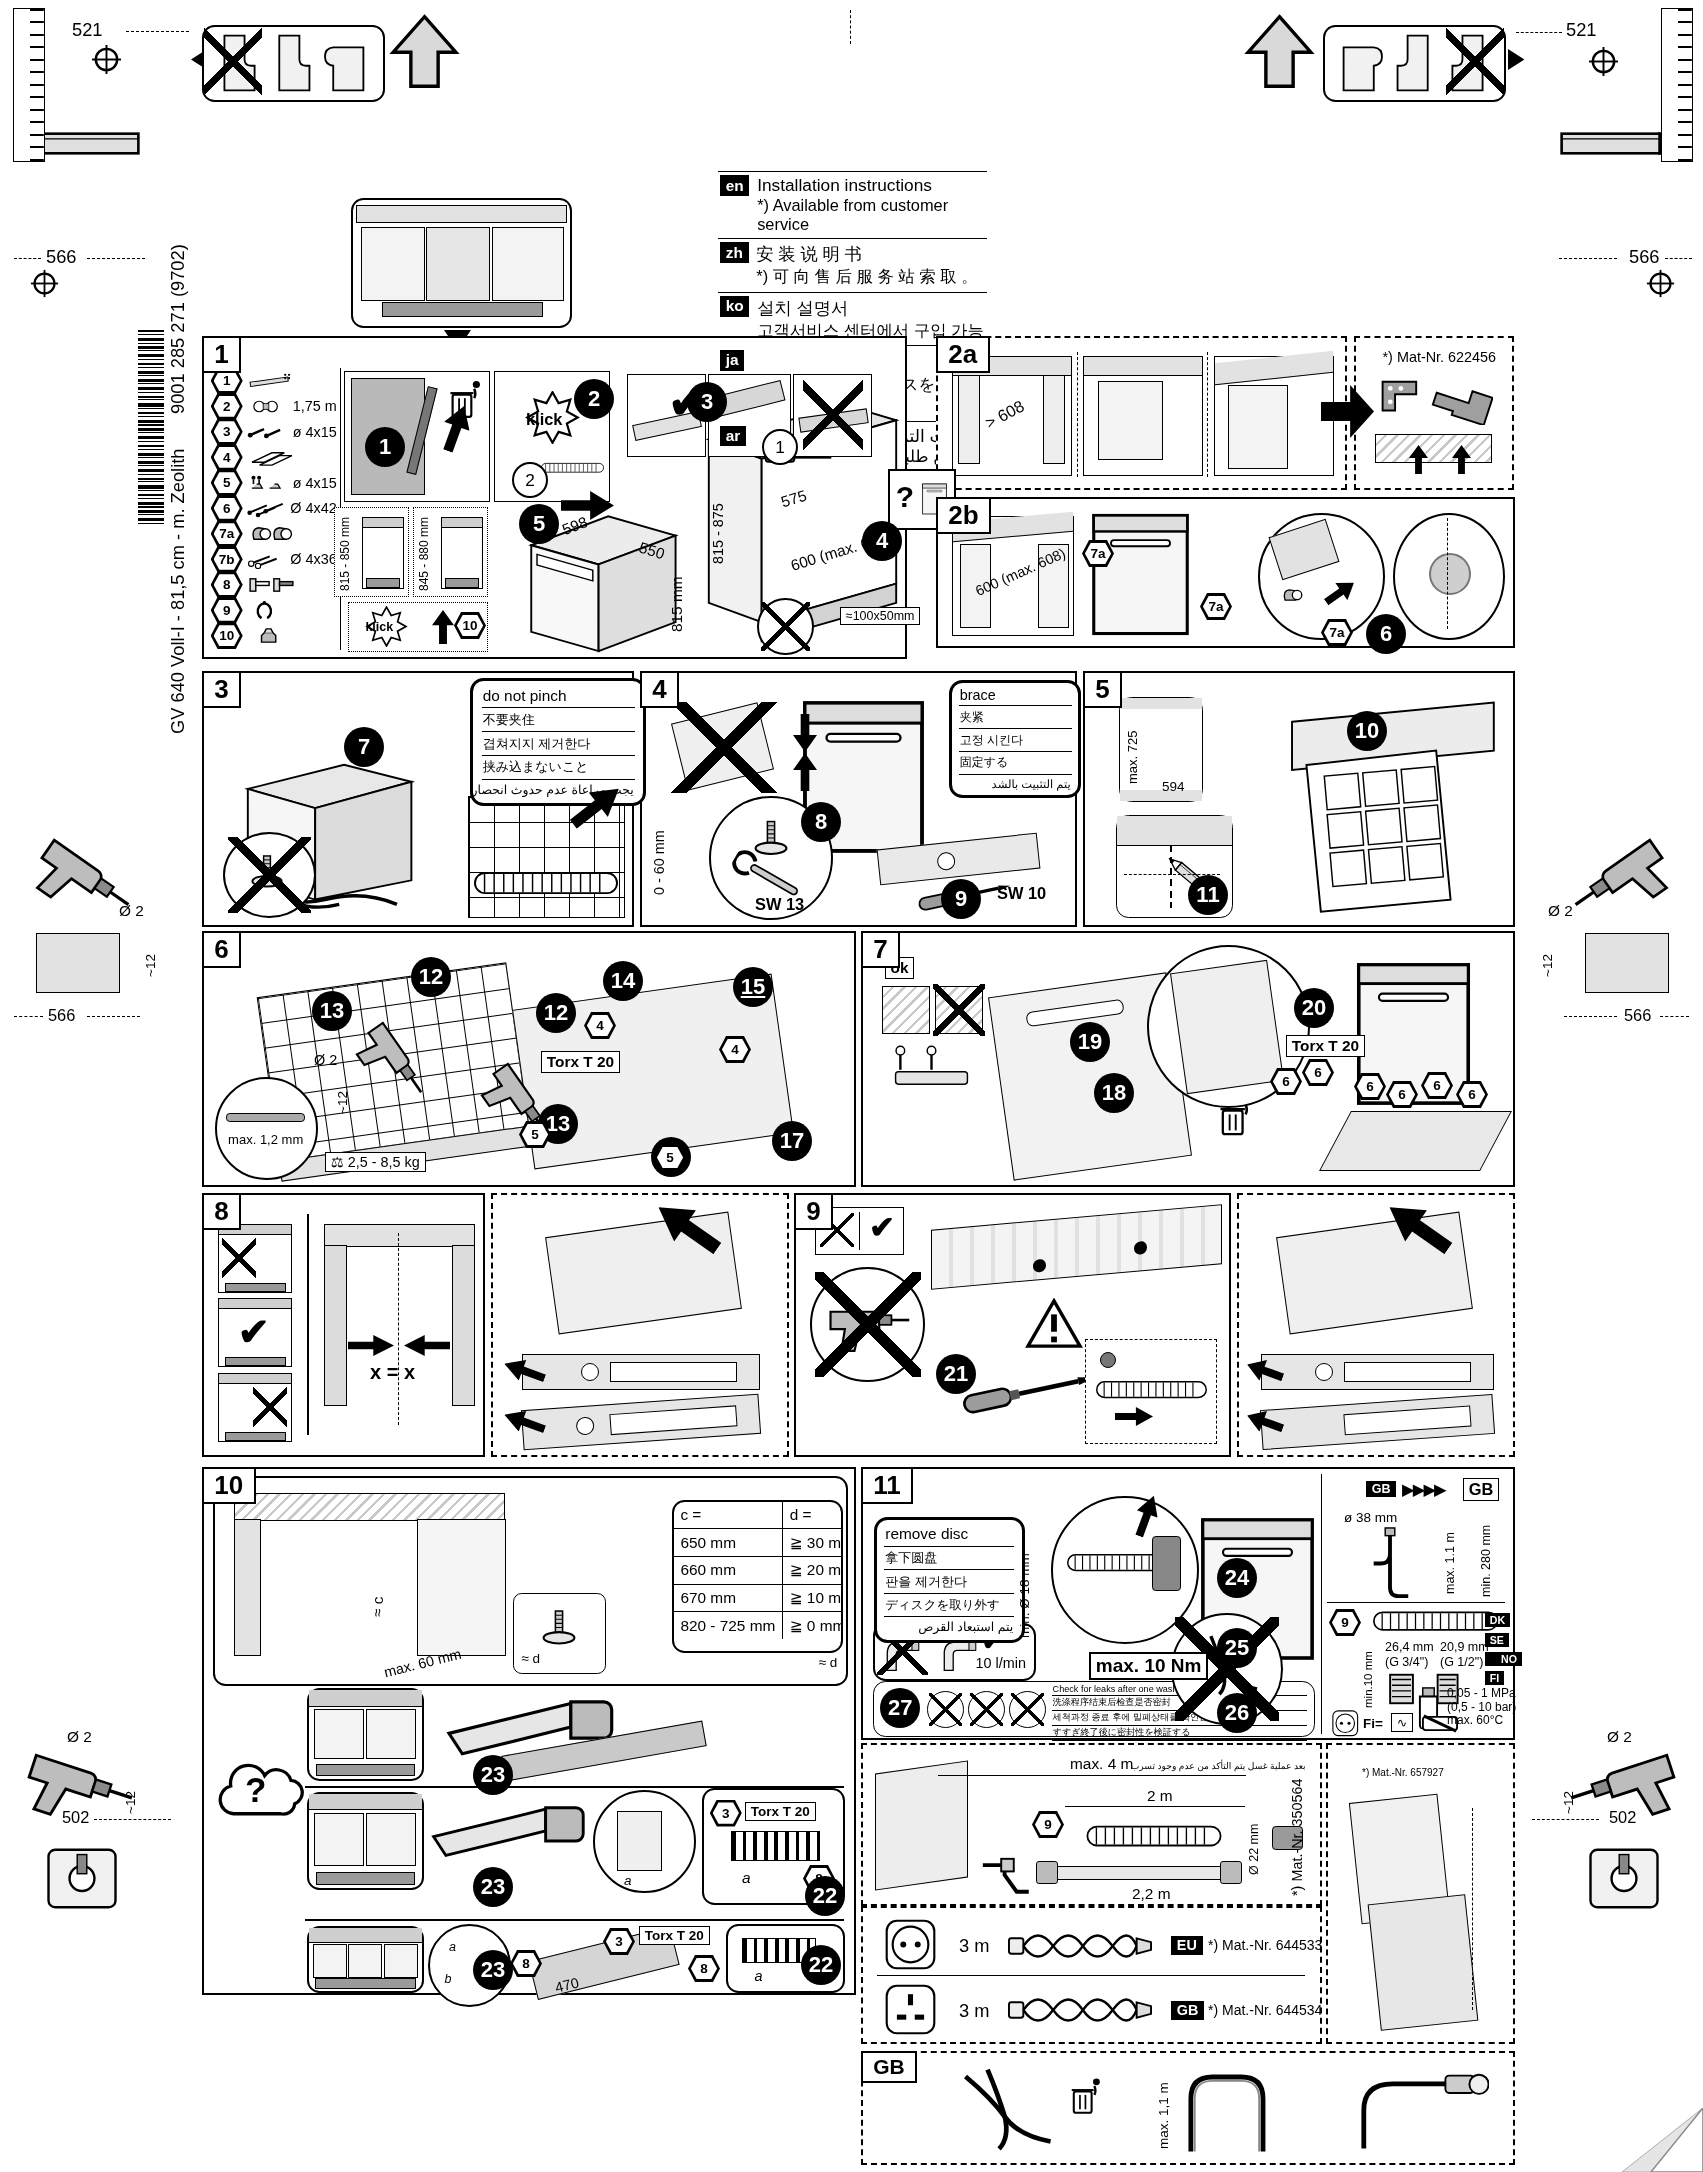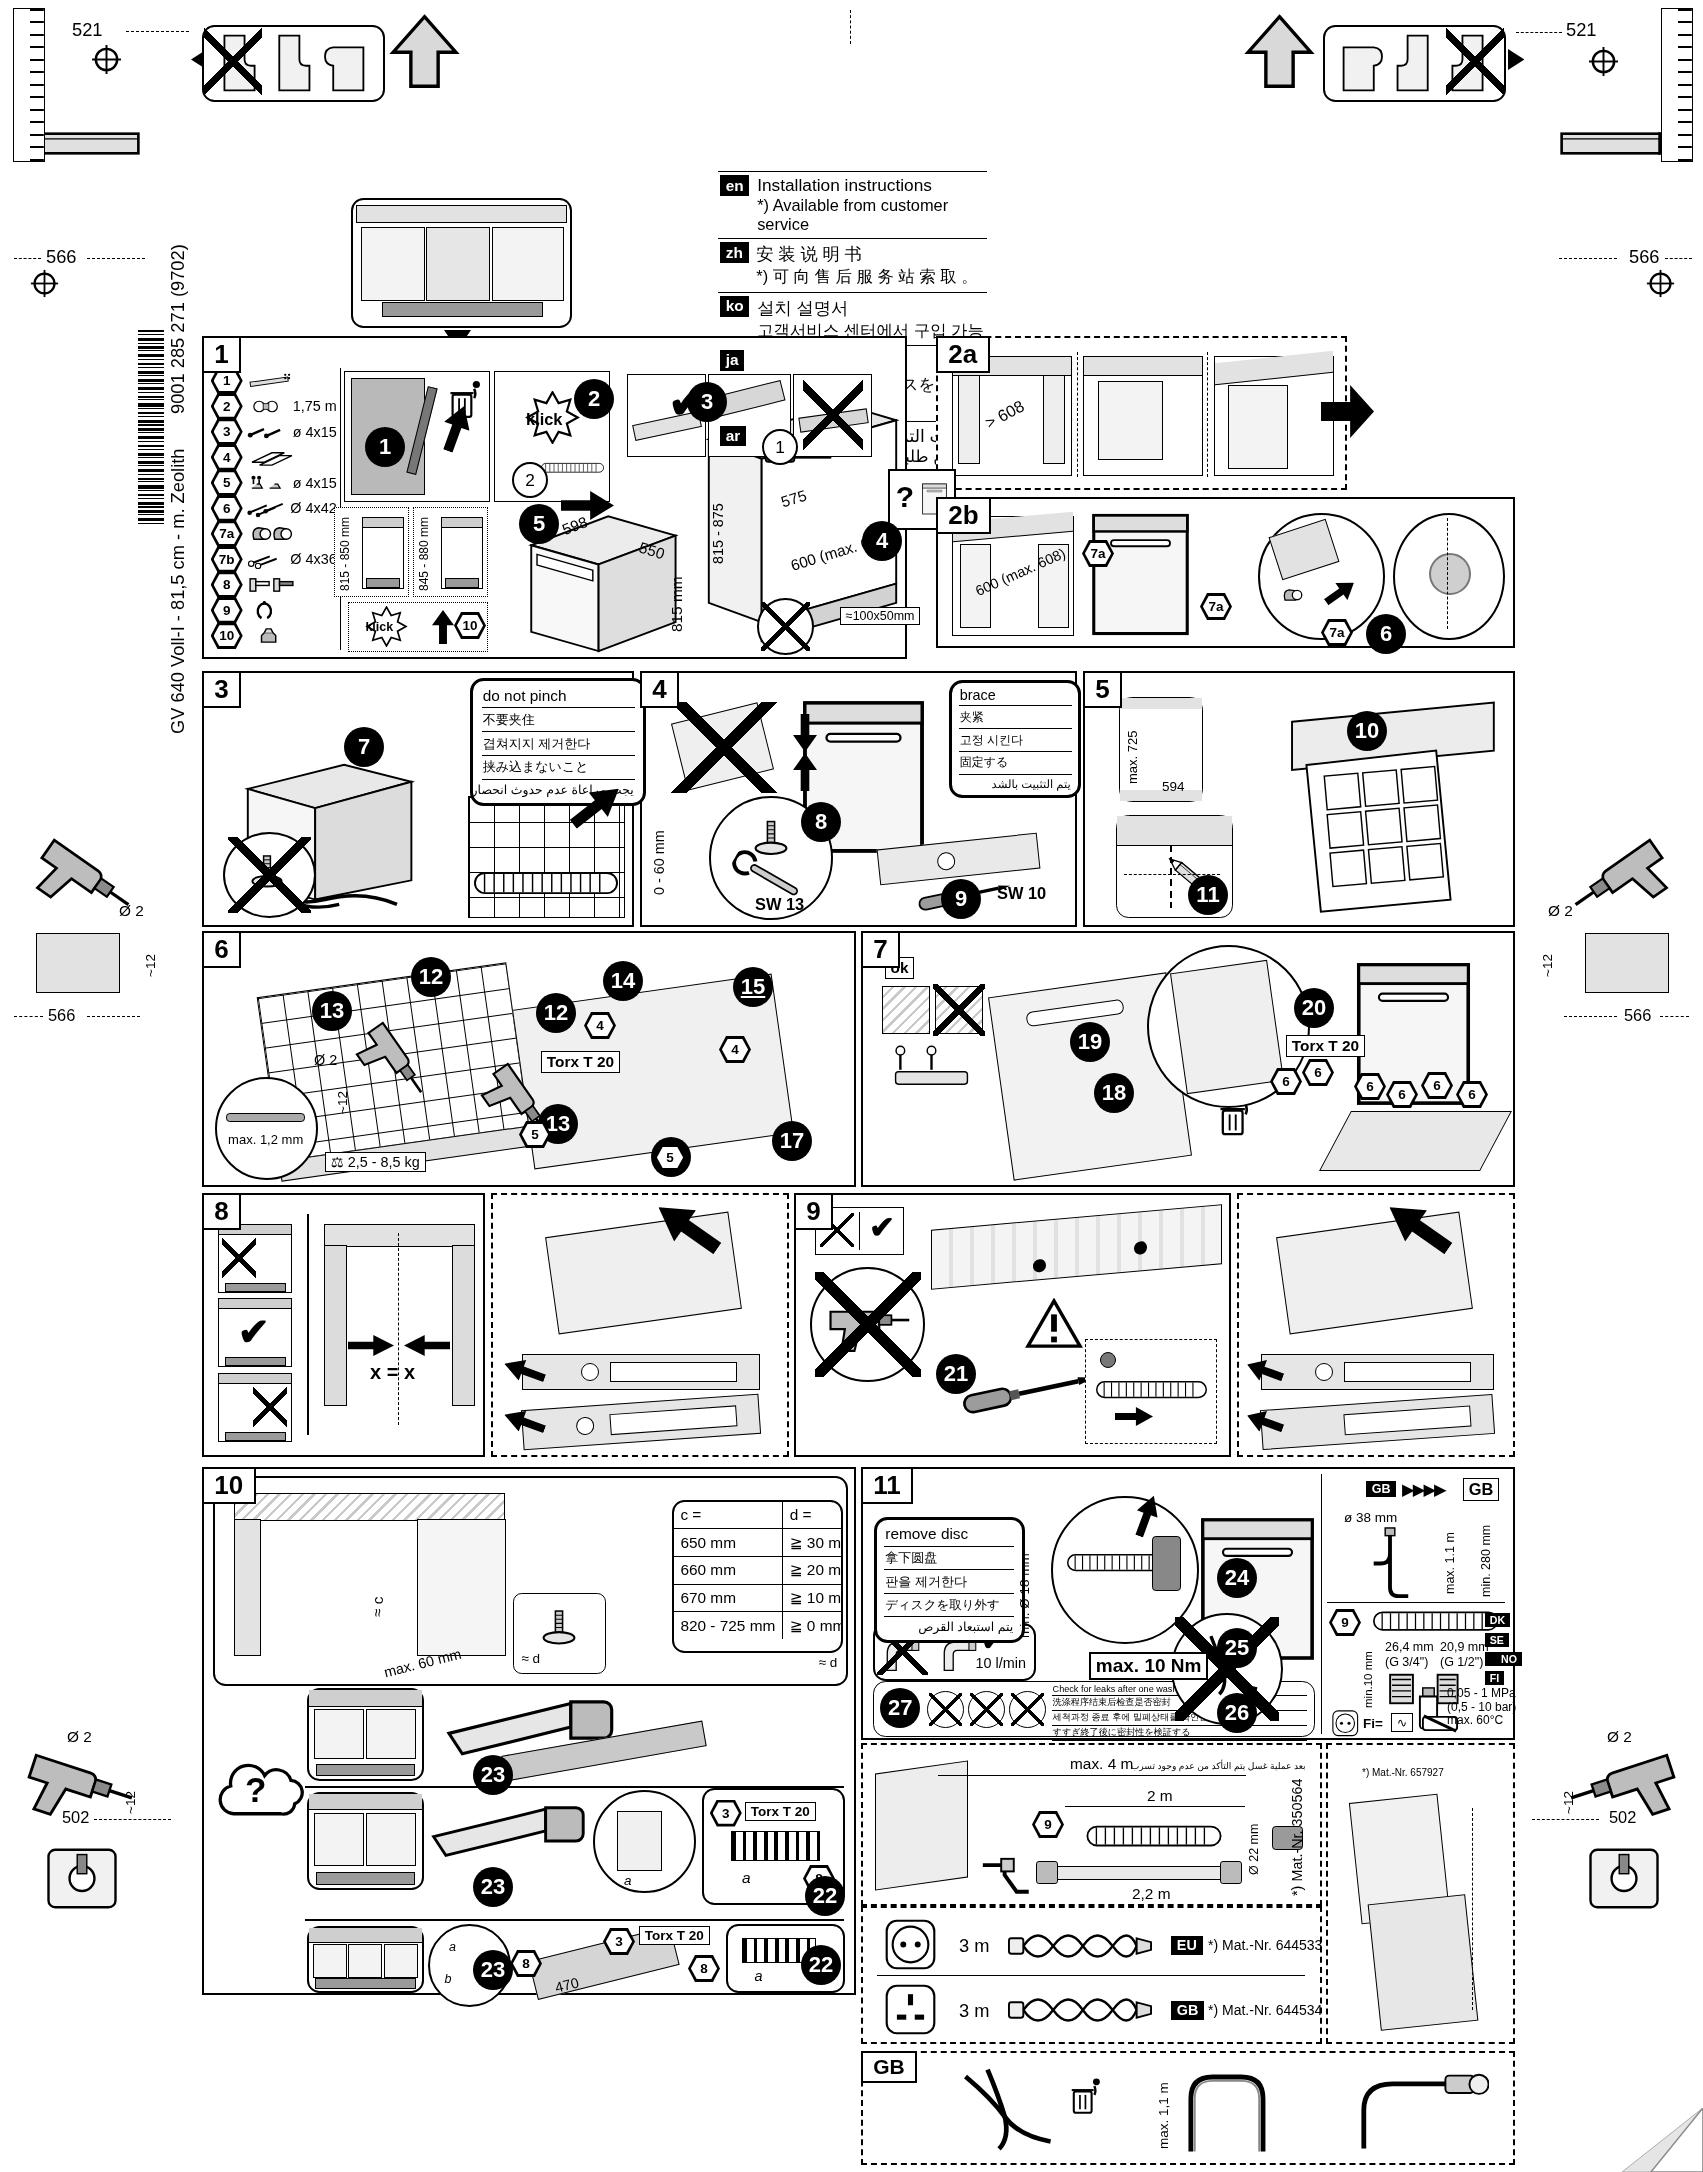--- a/index.html
+++ b/index.html
@@ -541,20 +541,33 @@
     <div class="abs gray" style="left:0;top:0;right:0;height:17.3px;border-bottom:1.4px solid #000;"></div>
     <div class="cddoor" style="left:14.4px;top:24px;width:63px;height:77px;"></div>
   </div>
   <div class="vdline" style="left:269px;top:14.4px;height:125px;"></div>
   <div class="box" style="left:276px;top:18.3px;width:118px;height:118px;border-width:1.4px;">
     <div class="abs gray" style="left:0;top:0;right:0;height:21px;border-bottom:1.4px solid #000;transform:skewY(-6deg);"></div>
     <div class="cddoor" style="left:12.5px;top:28px;width:58px;height:82px;"></div>
   </div>
 </div>
 <div class="sarrow" style="left:1321px;top:385px;width:53px;height:53px;"></div>
+<div class="panel dashedb" style="left:1354px;top:336px;width:156px;height:150px;">
+  <span class="dim" style="left:26.5px;top:10.6px;font-size:14.4px;">*) Mat-Nr. 622456</span>
+  <svg class="abs" style="left:17px;top:34px;width:120px;height:53px;" viewBox="0 0 250 110">
+    <path d="M20,20 h70 v26 h-44 v34 h-26 z" fill="#9f9f9f" stroke="#000" stroke-width="4"></path>
+    <path d="M130,60 h70 v-26 h44 v60 h-70 v-8 h-44 z" fill="#9f9f9f" stroke="#000" stroke-width="4" transform="rotate(18 185 60)"></path>
+    <circle cx="36" cy="34" r="5" fill="#fff"></circle>
+        <circle cx="58" cy="34" r="5" fill="#fff"></circle>
+        <circle cx="36" cy="62" r="5" fill="#fff"></circle>
+  </svg>
+  <div class="abs hatch" style="left:19px;top:96px;width:115px;height:27px;border:1.4px solid #000;"></div>
+  <div class="sarrow" style="left:48px;top:112px;width:29px;height:19px;transform:rotate(-90deg);"></div>
+  <div class="sarrow" style="left:91px;top:112px;width:29px;height:19px;transform:rotate(-90deg);"></div>
+</div>
 
 <div class="panel" style="left:936px;top:497px;width:575px;height:147px;">
   <div class="pnum">2b</div>
   <div class="box" style="left:14.4px;top:17.3px;width:120px;height:118px;border-width:1.4px;">
     <div class="abs gray" style="left:0;top:0;right:0;height:19px;border-bottom:1.4px solid #000;transform:skewY(-5deg);"></div>
     <div class="cddoor" style="left:6.7px;top:27px;width:29px;height:82px;"></div>
     <div class="cddoor" style="left:85px;top:27px;width:29px;height:82px;"></div>
   </div>
   <span class="dim" style="left:34px;top:65px;transform:rotate(-24deg);font-size:14.4px;">600 (max. 608)</span>
   <svg class="abs" style="left:152px;top:14.4px;width:101px;height:123px;" viewBox="0 0 160 200">

